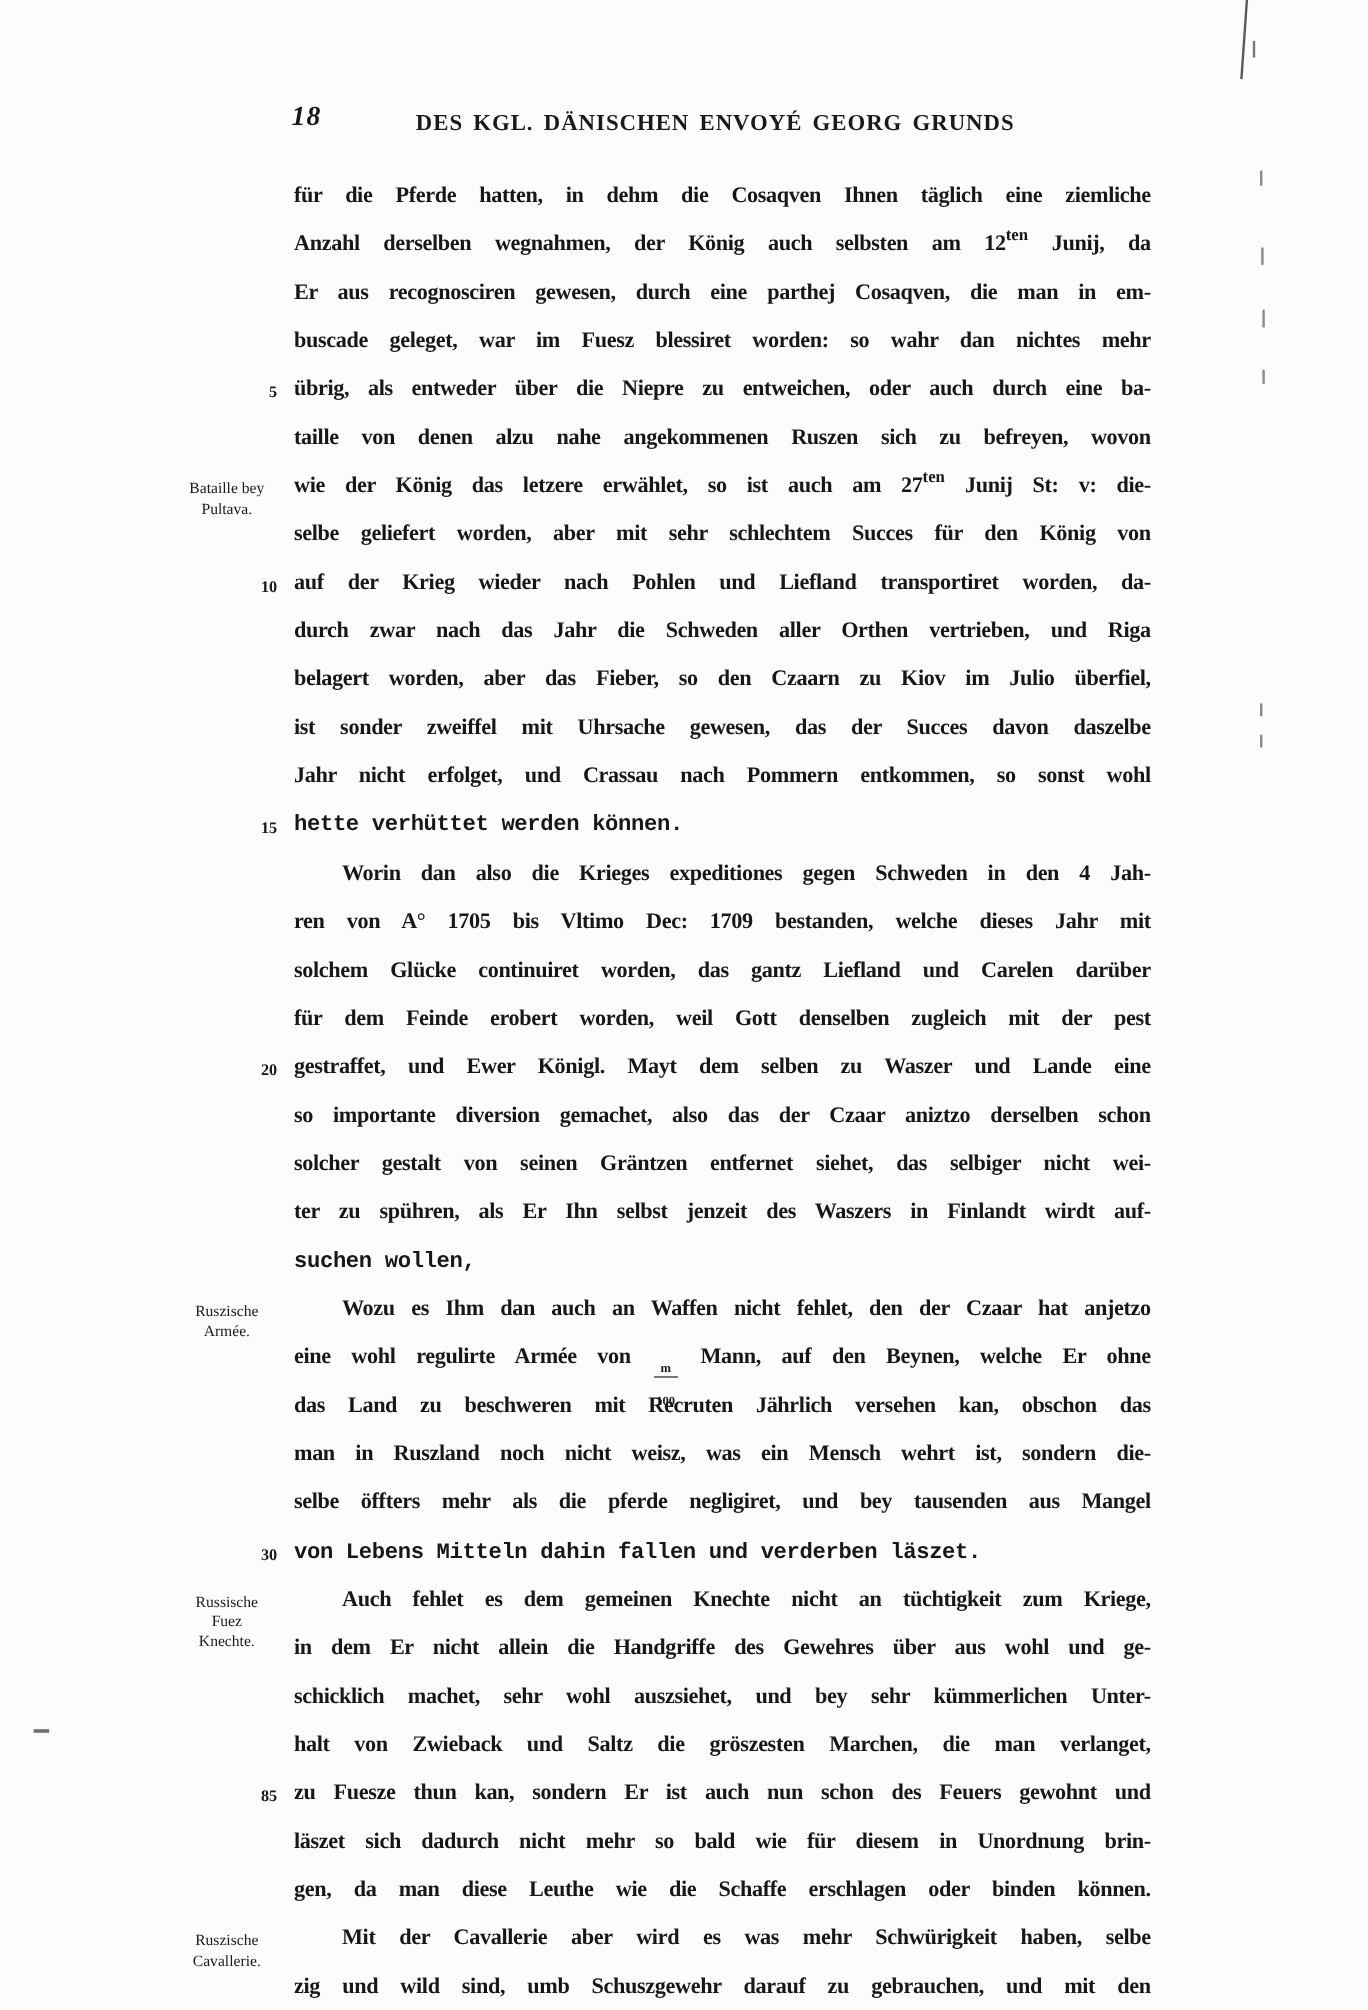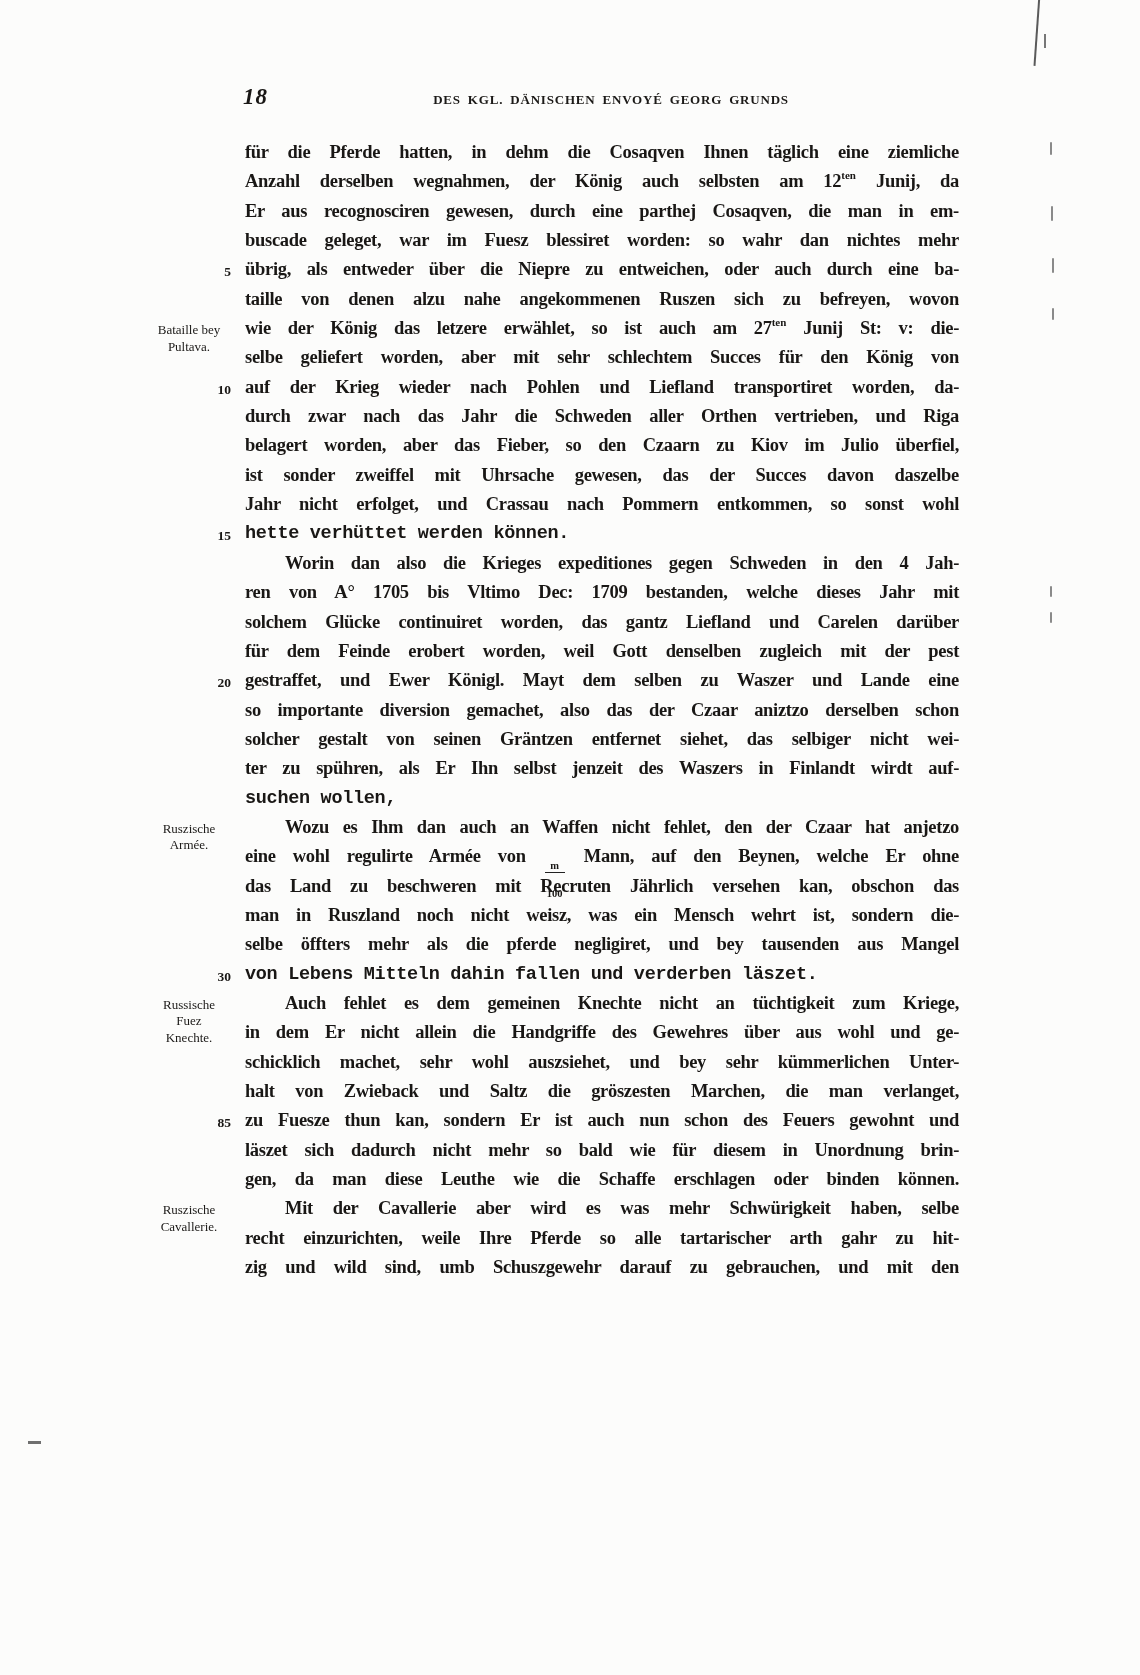--- a/index.html
+++ b/index.html
@@ -9,43 +9,43 @@
     font-family:"Liberation Serif","DejaVu Serif",serif;
     overflow:hidden;
   }
   .pagewrap{position:absolute;inset:0;}
   
   .pgnum{
     position:absolute;left:243px;top:84px;
     font-size:23px;font-weight:bold;letter-spacing:1px;font-style:italic;
   }
   .runtitle{
-    position:absolute;left:254px;top:92px;width:714px;
-    text-align:center;font-size:13px;font-weight:bold;
+    position:absolute;left:239px;top:92px;width:714px;
+    text-align:center;font-size:19px;font-weight:bold;
     letter-spacing:0.8px;word-spacing:3px;color:#1c1a18;
     font-family:"Liberation Serif",serif;
   }
   
   .textblock{
     position:absolute;left:245px;top:142px;width:714px;
   }
   .line{
     position:relative;height:29.35px;
     font-size:18.5px;font-weight:bold;letter-spacing:-0.3px;
     white-space:normal;
   }
   .ltext{
     display:block;width:100%;
-    text-align:justify;text-align-last:justify;
+    text-align:justify;text-align-last:justify;margin-top:11px;
     -moz-text-align-last:justify;
   }
   .line.nojust .ltext{text-align-last:left;font-family:Liberation Mono, monospace;-moz-text-align-last:left;}
   .line.indent .ltext{text-indent:40px;}
   .ltext sup{
-    font-size:11px;font-weight:bold;line-height:0;
+    font-size:14px;font-weight:bold;line-height:0;
     position:relative;top:-1px;letter-spacing:0;
   }
   .lnum{
     position:absolute;left:-58px;top:5px;width:44px;
     text-align:right;font-size:13.5px;font-weight:bold;letter-spacing:0;
   }
   .mnote{
     position:absolute;left:-102px;top:4px;width:96px;
     margin-left:-2px;
     text-align:center;font-size:13px;font-weight:normal;
@@ -206,23 +206,20 @@
       </div>
       <div class="line">
         <span class="ltext">gen, da man diese Leuthe wie die Schaffe erschlagen oder binden können.</span>
       </div>
       <div class="line indent">
         <span class="mnote">
           <span>Ruszische</span>
           <span>Cavallerie.</span>
         </span>
         <span class="ltext">Mit der Cavallerie aber wird es was mehr Schwürigkeit haben, selbe</span>
-      </div>
-      <div class="line">
-        <span class="ltext">recht einzurichten, weile Ihre Pferde so alle tartarischer arth gahr zu hit-</span>
       </div>
       <div class="line">
         <span class="ltext">zig und wild sind, umb Schuszgewehr darauf zu gebrauchen, und mit den</span>
       </div>
     </main>
 
   <div class="cornerline"></div>
   <div class="cornertick"></div>
   <div class="tick" style="left:1050px;top:142px;height:13px;"></div>
   <div class="tick" style="left:1051px;top:206px;height:15px;"></div>

